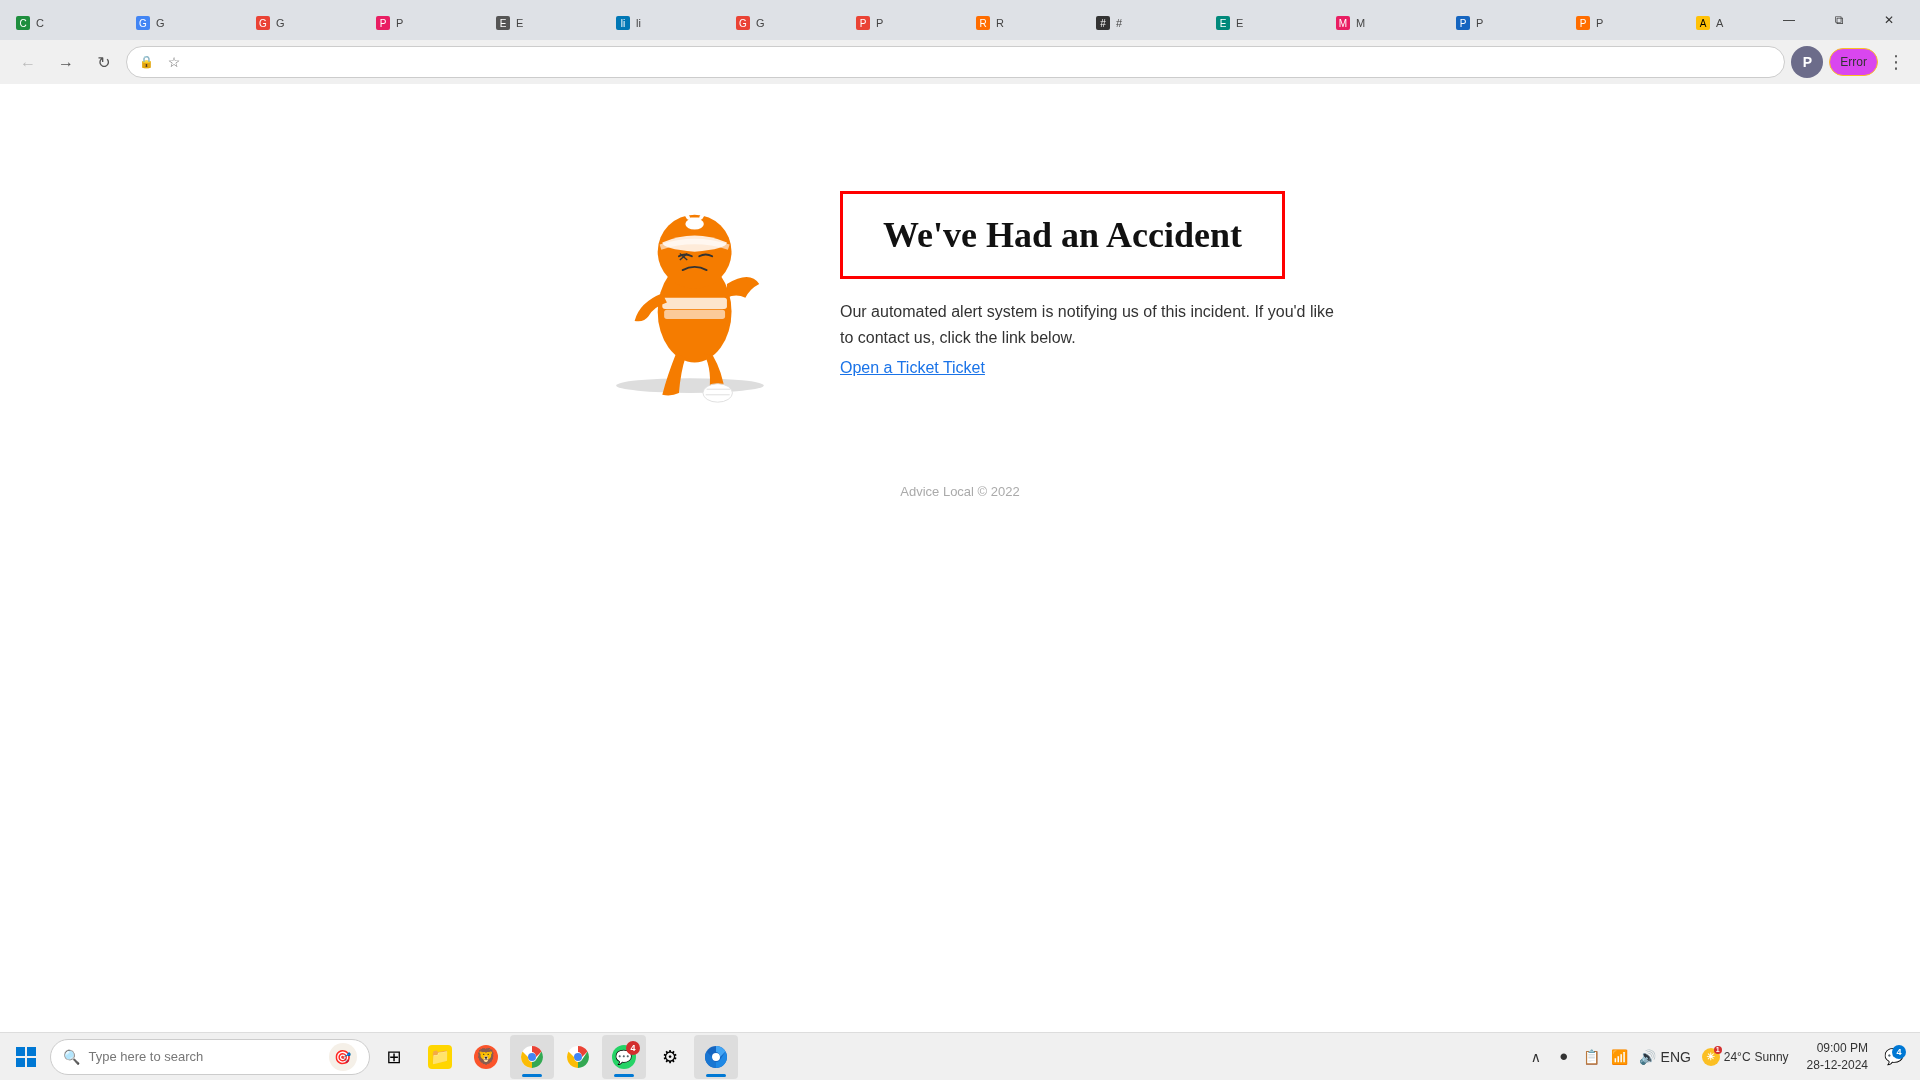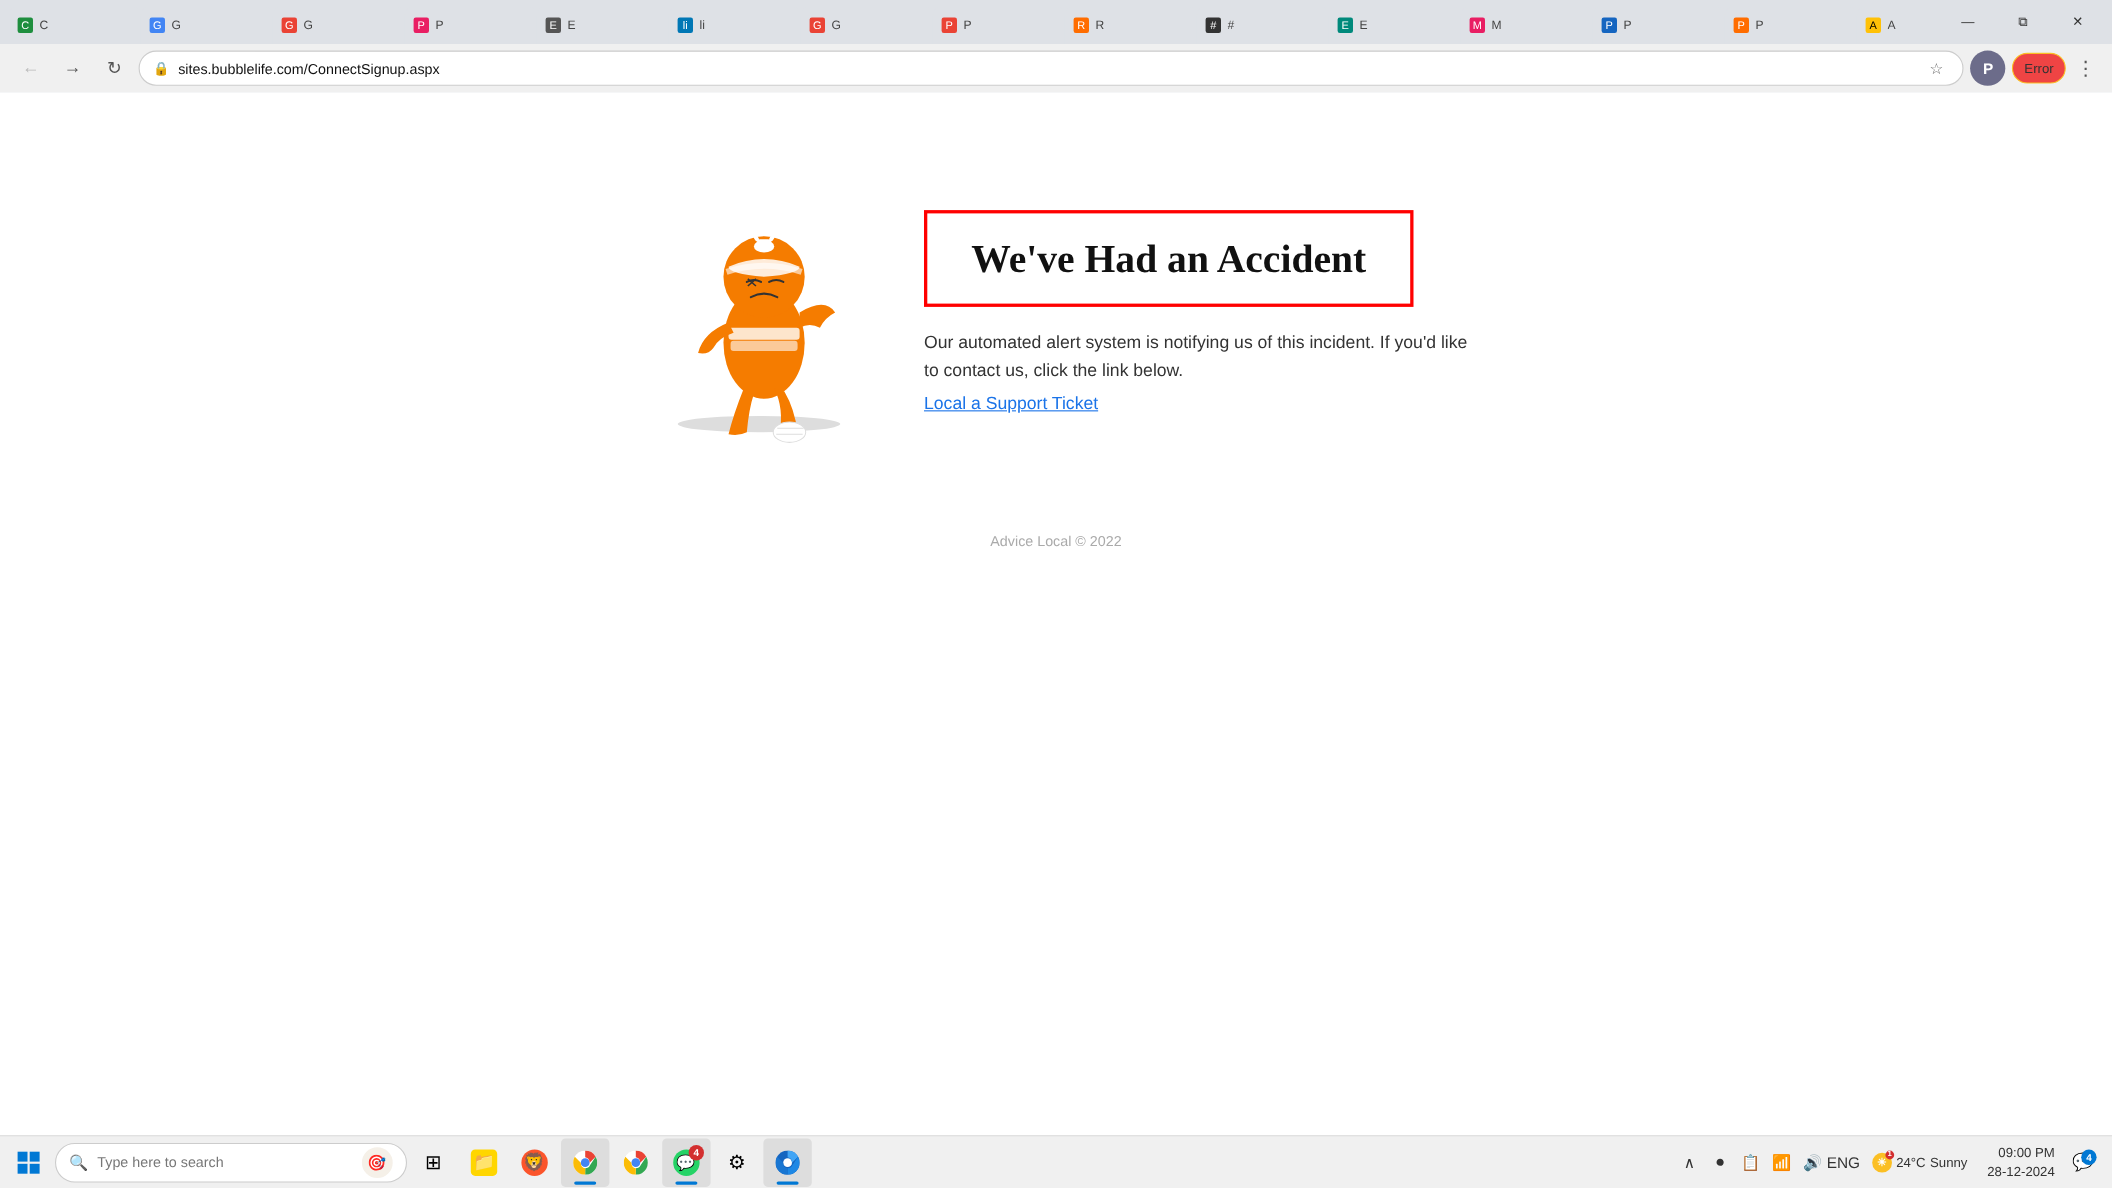--- a/index.html
+++ b/index.html
@@ -19,21 +19,21 @@
 
     
     .toolbar { height: 44px; background: #f0f0f0; display: flex; align-items: center; padding: 0 12px; gap: 6px; }
     .nav-btn { width: 32px; height: 32px; border-radius: 50%; display: flex; align-items: center; justify-content: center; font-size: 16px; color: #555; cursor: pointer; }
     .nav-btn.disabled { color: #bbb; cursor: default; }
     .address-bar { flex: 1; height: 32px; background: white; border: 1px solid #ccc; border-radius: 16px; display: flex; align-items: center; padding: 0 12px; gap: 8px; }
     .address-bar-lock { font-size: 12px; color: #555; }
     .address-text { flex: 1; font-size: 13px; color: #111; }
     .address-action-btn { width: 24px; height: 24px; display: flex; align-items: center; justify-content: center; font-size: 14px; color: #666; cursor: pointer; }
     .profile-btn { width: 32px; height: 32px; border-radius: 50%; background: #6c6c8a; display: flex; align-items: center; justify-content: center; color: white; font-size: 14px; font-weight: bold; cursor: pointer; }
-    .error-btn { height: 28px; background: #ef4444; border: 1px solid #fbbf24; border-radius: 14px; padding: 12px 10px; display: flex; align-items: center; gap: 4px; font-size: 12px; color: #333; cursor: pointer; }
+    .error-btn { height: 28px; background: #d946ef; border: 1px solid #fbbf24; border-radius: 14px; padding: 12px 10px; display: flex; align-items: center; gap: 4px; font-size: 12px; color: #333; cursor: pointer; }
     .toolbar-more { width: 24px; height: 24px; display: flex; align-items: center; justify-content: center; font-size: 18px; color: #555; cursor: pointer; }
 
     
     .page-content { flex: 1; background: white; overflow: hidden; display: flex; flex-direction: column; }
     .page-inner { flex: 1; display: flex; flex-direction: column; align-items: center; padding: 40px 28px; }
 
     .error-container { display: flex; align-items: center; gap: 40px; margin-top: 40px; max-width: 900px; }
 
     .character-figure { width: 220px; flex-shrink: 0; display: flex; align-items: center; justify-content: center; }
 
@@ -148,21 +148,20 @@
       <div class="win-btn close">✕</div>
     </div>
   </div>
 
   <div class="toolbar">
     <div class="nav-btn disabled">←</div>
     <div class="nav-btn">→</div>
     <div class="nav-btn">↻</div>
     <div class="address-bar">
       <span class="address-bar-lock">🔒</span>
-      <span class="address-text">sites.bubblelife.com/ConnectSignup.aspx</span>
       <span class="address-action-btn">☆</span>
     </div>
     <div class="profile-btn">P</div>
     <div class="error-btn">
       <span>Error</span>
     </div>
     <div class="toolbar-more">⋮</div>
   </div>
 
   <div class="page-content">
@@ -210,21 +209,21 @@
             <line x1="89" y1="97" x2="97" y2="104" stroke="#333" stroke-width="1.5"></line>
             <line x1="97" y1="97" x2="89" y2="104" stroke="#333" stroke-width="1.5"></line>
           </svg>
         </div>
 
         <div class="error-content">
           <div class="error-box">
             <h1 class="error-title">We've Had an Accident</h1>
           </div>
           <p class="error-description">Our automated alert system is notifying us of this incident. If you'd like to contact us, click the link below.</p>
-          <a class="support-link">Local a Support Ticket</a>
+          <a class="support-link">Open a Ticket Ticket</a>
         </div>
       </div>
 
       <div class="footer">Advice Local © 2022</div>
     </div>
   </div>
 
 </div>
 
 <div class="taskbar">

